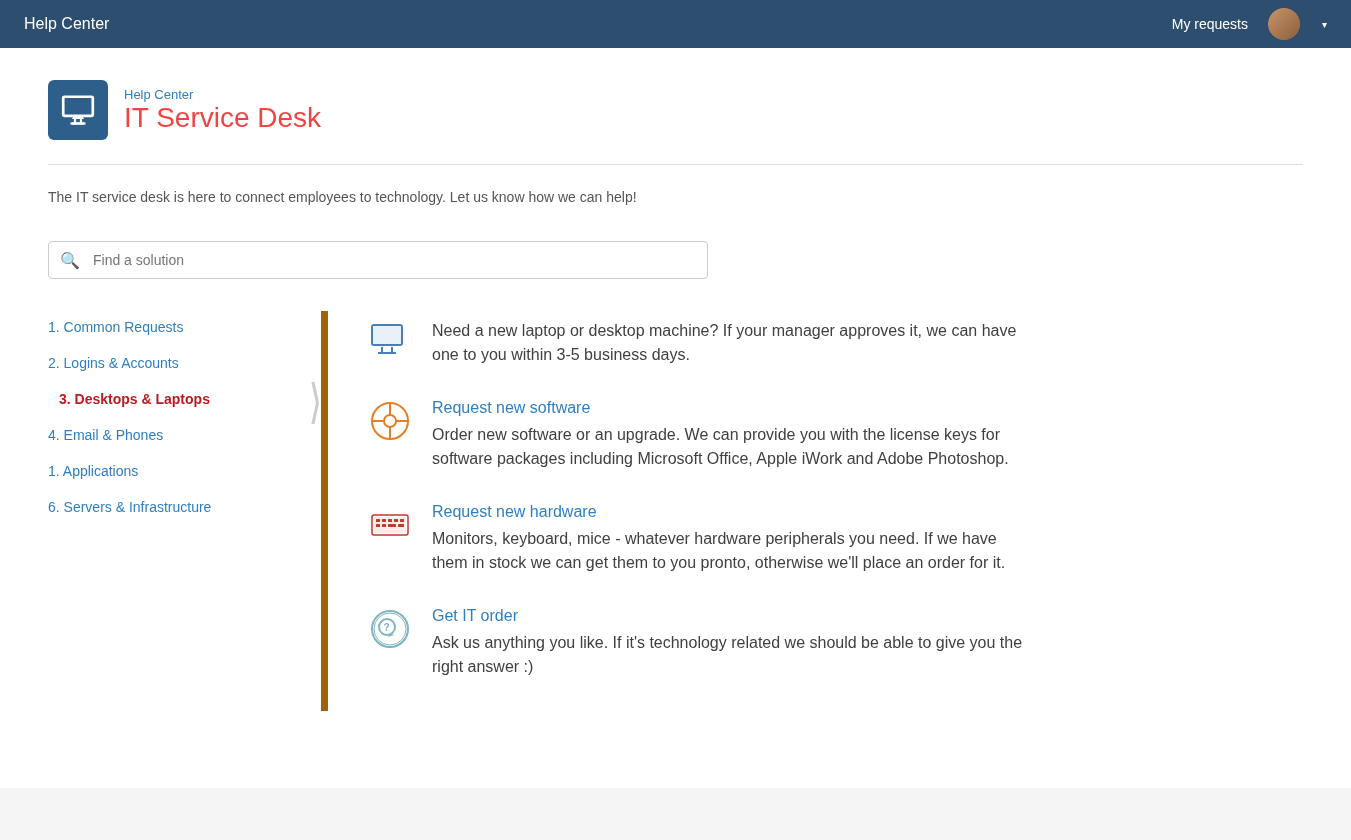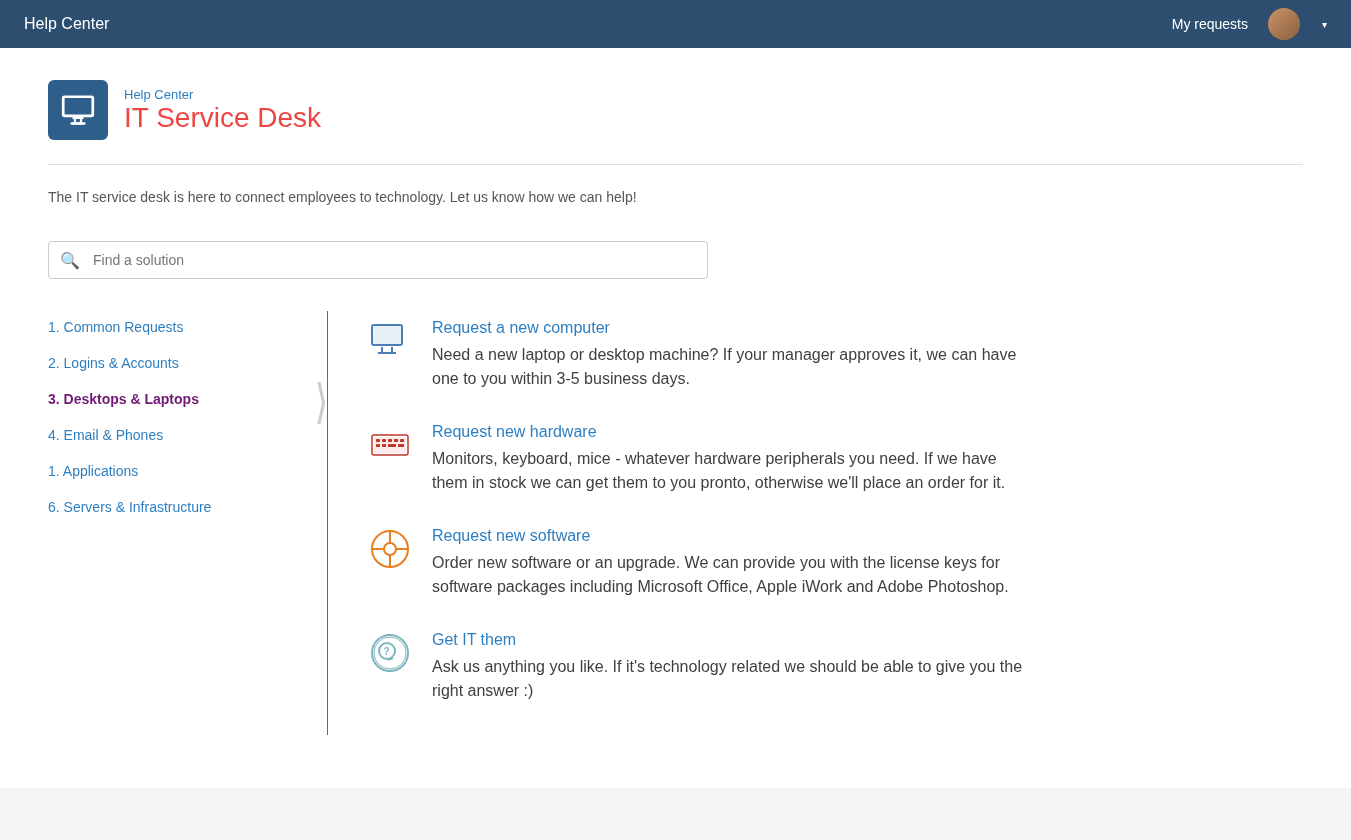--- a/index.html
+++ b/index.html
@@ -131,39 +131,40 @@
     
     .content-area {
       display: flex;
       gap: 0;
     }
 
     
     .sidebar {
       width: 280px;
       flex-shrink: 0;
-      border-right: 1px solid #a16207;
+      border-right: 7px solid #a16207;
       padding-right: 24px;
       padding-top: 8px;
     }
     .sidebar-item {
       font-size: 14px;
       margin-bottom: 20px;
       cursor: pointer;
     }
     .sidebar-item a {
       color: #2d7fc1;
       text-decoration: none;
     }
     .sidebar-item.active {
       font-weight: bold;
       color: #333;
     }
     .sidebar-item.active span {
-      color: #701a75;
+      color: #b91c1c;
+      margin-left: 11px;
     }
 
     
     .sidebar-arrow {
       position: relative;
     }
     .sidebar-arrow::after {
       content: '❯';
       position: absolute;
       right: -24px;
@@ -290,22 +291,38 @@
         <div class="service-icon icon-computer">
           <svg width="44" height="44" viewBox="0 0 44 44">
             <rect x="4" y="6" width="30" height="20" rx="2" fill="none" stroke="#4a7fb5" stroke-width="2"></rect>
             <rect x="5" y="7" width="28" height="18" rx="1" fill="#e8f0f8"></rect>
             <line x1="14" y1="28" x2="14" y2="34" stroke="#4a7fb5" stroke-width="2"></line>
             <line x1="24" y1="28" x2="24" y2="34" stroke="#4a7fb5" stroke-width="2"></line>
             <line x1="10" y1="34" x2="28" y2="34" stroke="#4a7fb5" stroke-width="2"></line>
           </svg>
         </div>
         <div class="service-content">
-          <div class="service-title">Request a new computer</div>
           <div class="service-desc">Need a new laptop or desktop machine? If your manager approves it, we can have one to you within 3-5 business days.</div>
+        </div>
+      </div>
+
+      <div class="service-item">
+        <div class="service-icon icon-software">
+          <svg width="44" height="44" viewBox="0 0 44 44">
+            <circle cx="22" cy="22" r="18" fill="none" stroke="#e67e22" stroke-width="2"></circle>
+            <circle cx="22" cy="22" r="6" fill="none" stroke="#e67e22" stroke-width="2"></circle>
+            <line x1="22" y1="4" x2="22" y2="16" stroke="#e67e22" stroke-width="2"></line>
+            <line x1="22" y1="28" x2="22" y2="40" stroke="#e67e22" stroke-width="2"></line>
+            <line x1="4" y1="22" x2="16" y2="22" stroke="#e67e22" stroke-width="2"></line>
+            <line x1="28" y1="22" x2="40" y2="22" stroke="#e67e22" stroke-width="2"></line>
+          </svg>
+        </div>
+        <div class="service-content">
+          <div class="service-title">Request new software</div>
+          <div class="service-desc">Order new software or an upgrade. We can provide you with the license keys for software packages including Microsoft Office, Apple iWork and Adobe Photoshop.</div>
         </div>
       </div>
 
       <div class="service-item">
         <div class="service-icon icon-hardware">
           <svg width="44" height="44" viewBox="0 0 44 44">
             <rect x="4" y="12" width="36" height="20" rx="2" fill="none" stroke="#c0392b" stroke-width="1.5"></rect>
             <rect x="6" y="14" width="32" height="16" rx="1" fill="#fdecea"></rect>
 
             <rect x="8" y="16" width="4" height="3" rx="0.5" fill="#c0392b"></rect>
@@ -319,48 +336,31 @@
             <rect x="30" y="21" width="6" height="3" rx="0.5" fill="#c0392b"></rect>
           </svg>
         </div>
         <div class="service-content">
           <div class="service-title">Request new hardware</div>
           <div class="service-desc">Monitors, keyboard, mice - whatever hardware peripherals you need. If we have them in stock we can get them to you pronto, otherwise we'll place an order for it.</div>
         </div>
       </div>
 
       <div class="service-item">
-        <div class="service-icon icon-software">
-          <svg width="44" height="44" viewBox="0 0 44 44">
-            <circle cx="22" cy="22" r="18" fill="none" stroke="#e67e22" stroke-width="2"></circle>
-            <circle cx="22" cy="22" r="6" fill="none" stroke="#e67e22" stroke-width="2"></circle>
-            <line x1="22" y1="4" x2="22" y2="16" stroke="#e67e22" stroke-width="2"></line>
-            <line x1="22" y1="28" x2="22" y2="40" stroke="#e67e22" stroke-width="2"></line>
-            <line x1="4" y1="22" x2="16" y2="22" stroke="#e67e22" stroke-width="2"></line>
-            <line x1="28" y1="22" x2="40" y2="22" stroke="#e67e22" stroke-width="2"></line>
-          </svg>
-        </div>
-        <div class="service-content">
-          <div class="service-title">Request new software</div>
-          <div class="service-desc">Order new software or an upgrade. We can provide you with the license keys for software packages including Microsoft Office, Apple iWork and Adobe Photoshop.</div>
-        </div>
-      </div>
-
-      <div class="service-item">
         <div class="service-icon icon-help">
           <svg width="44" height="44" viewBox="0 0 44 44">
             <circle cx="22" cy="22" r="18" fill="none" stroke="#7fb5c0" stroke-width="2"></circle>
             <circle cx="22" cy="22" r="16" fill="none" stroke="#7fb5c0" stroke-width="1"></circle>
 
             <circle cx="19" cy="20" r="8" fill="none" stroke="#7fb5c0" stroke-width="2"></circle>
             <text x="15.5" y="24" font-size="10" fill="#7fb5c0" font-family="Arial" font-weight="bold">?</text>
             <polygon points="22,26 20,30 26,28" fill="#7fb5c0"></polygon>
           </svg>
         </div>
         <div class="service-content">
-          <div class="service-title">Get IT them</div>
+          <div class="service-title">Get IT order</div>
           <div class="service-desc">Ask us anything you like. If it's technology related we should be able to give you the right answer :)</div>
         </div>
       </div>
 
     </div>
   </div>
 </div>
 
 </body></html>

